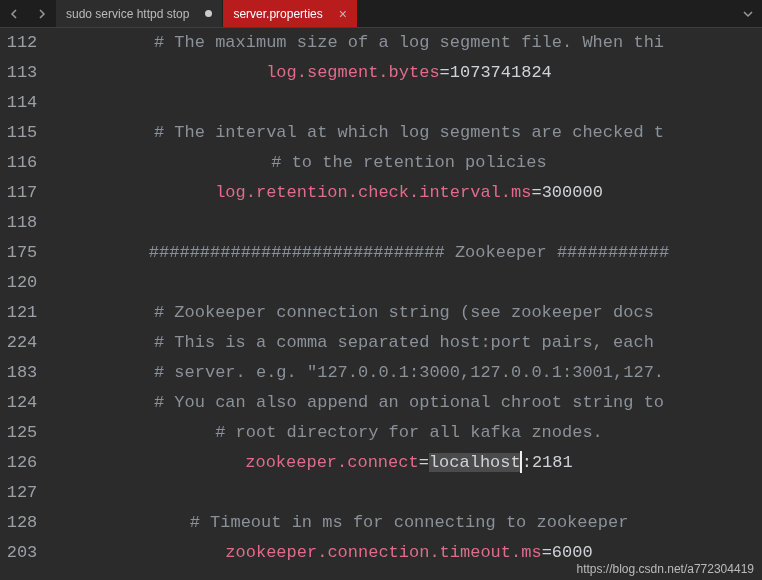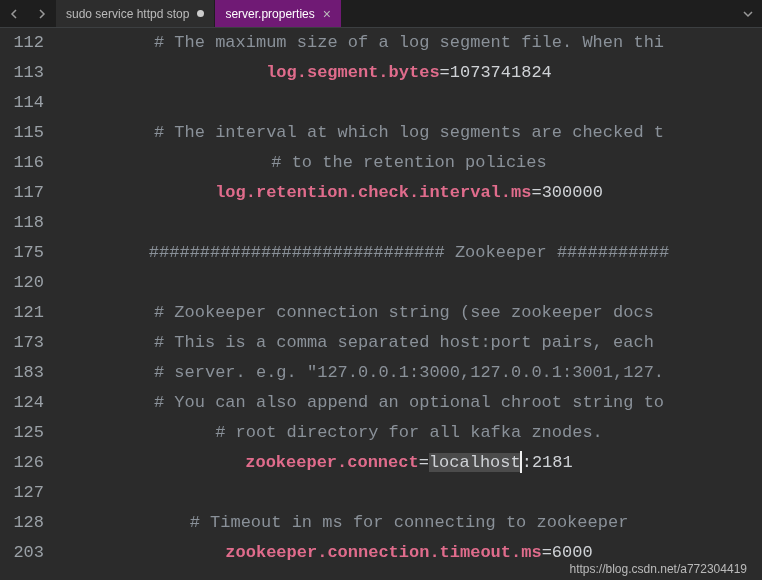--- a/index.html
+++ b/index.html
@@ -28,77 +28,77 @@
     cursor: pointer;
   }
   .tab-control svg { width: 10px; height: 10px; }
   .tab {
     display: flex;
     align-items: center;
     padding: 4px 10px;
     color: #bbb;
     font-size: 12px;
     font-family: -apple-system, sans-serif;
-    gap: 8px;
+    gap: 16px;
     background: #2d2d2d;
     cursor: pointer;
     border-right: 1px solid #1e1e1e;
   }
   .tab.active {
-    background: #701a75;
+    background: #b91c1c;
     color: #fff;
   }
   .tab .dirty-dot {
     width: 7px; height: 7px; border-radius: 50%;
     background: #ccc; display: inline-block;
   }
   .tab .close {
     font-size: 14px; line-height: 1;
     color: #bbb;
   }
   .editor {
     display: flex;
     height: calc(100% - 28px);
     font-size: 17px;
     line-height: 30px;
   }
   .gutter {
     width: 56px;
-    text-align: right;
+    text-align: center;
     padding-right: 12px;
     color: #9aa0a6;
     background: #2b2b2b;
     user-select: none;
   }
   .code {
     flex: 1;
     white-space: pre;
     color: #cfd2d6;
     overflow: hidden;
     text-align: center;
   }
   .code .row { display: block; height: 30px; }
   .c-comment { color: #8a9199; }
-  .c-key { color: #e06c8c; font-weight: 700; }
+  .c-key { color: #e06c8c; font-weight: 400; }
   .c-op { color: #cfd2d6; }
   .c-val { color: #cfd2d6; }
   .c-sel { color: #cfd2d6; }
   .sel-bg { background: #4b4b4b; }
   .cursor-caret {
     display: inline-block;
     width: 2px; height: 22px;
     background: #eee;
     vertical-align: middle;
     margin-left: -1px;
     margin-bottom: 2px;
   }
   .watermark {
     position: absolute;
     bottom: 4px;
-    right: 15px;
+    right: 8px;
     color: #c9c9c9;
     font-size: 12px;
     font-family: sans-serif;
     opacity: 0.9;
   }
 </style>
 </head>
 <body>
 
 <div class="tab-bar">
@@ -132,21 +132,21 @@
       <div class="row">112</div>
       <div class="row">113</div>
       <div class="row">114</div>
       <div class="row">115</div>
       <div class="row">116</div>
       <div class="row">117</div>
       <div class="row">118</div>
       <div class="row">175</div>
       <div class="row">120</div>
       <div class="row">121</div>
-      <div class="row">173</div>
+      <div class="row">224</div>
       <div class="row">183</div>
       <div class="row">124</div>
       <div class="row">125</div>
       <div class="row">126</div>
       <div class="row">127</div>
       <div class="row">128</div>
       <div class="row">203</div>
     </div>
   <div class="code" id="code"><div class="row"><span class="c-comment"># The maximum size of a log segment file. When thi</span></div><div class="row"><span class="c-key">log.segment.bytes</span><span class="c-op">=</span><span class="c-val">1073741824</span></div><div class="row"> </div><div class="row"><span class="c-comment"># The interval at which log segments are checked t</span></div><div class="row"><span class="c-comment"># to the retention policies</span></div><div class="row"><span class="c-key">log.retention.check.interval.ms</span><span class="c-op">=</span><span class="c-val">300000</span></div><div class="row"> </div><div class="row"><span class="c-comment">############################# Zookeeper ###########</span></div><div class="row"> </div><div class="row"><span class="c-comment"># Zookeeper connection string (see zookeeper docs </span></div><div class="row"><span class="c-comment"># This is a comma separated host:port pairs, each </span></div><div class="row"><span class="c-comment"># server. e.g. "127.0.0.1:3000,127.0.0.1:3001,127.</span></div><div class="row"><span class="c-comment"># You can also append an optional chroot string to</span></div><div class="row"><span class="c-comment"># root directory for all kafka znodes.</span></div><div class="row"><span class="c-key">zookeeper.connect</span><span class="c-op">=</span><span class="c-sel sel-bg">localhost</span><span class="cursor-caret"></span><span class="c-val">:2181</span></div><div class="row"> </div><div class="row"><span class="c-comment"># Timeout in ms for connecting to zookeeper</span></div><div class="row"><span class="c-key">zookeeper.connection.timeout.ms</span><span class="c-op">=</span><span class="c-val">6000</span></div></div>
 </div>

